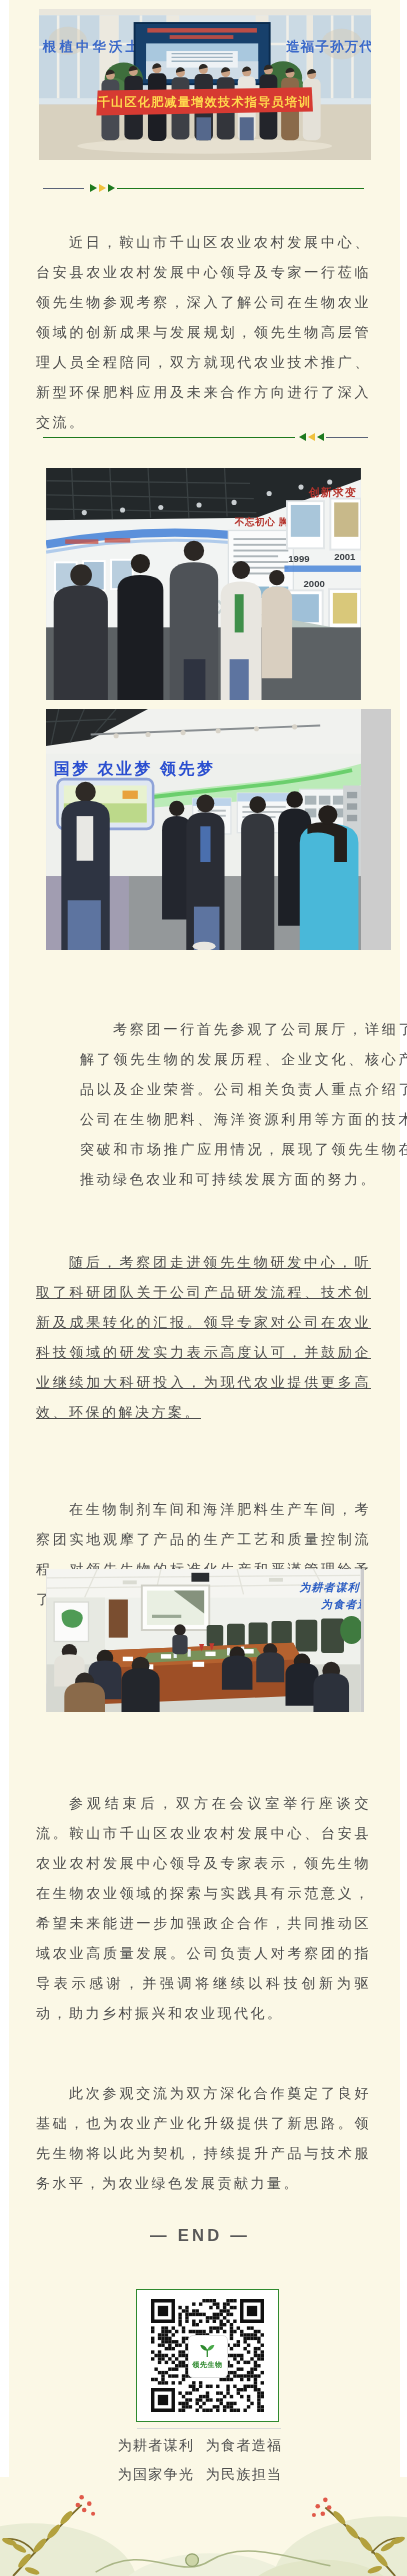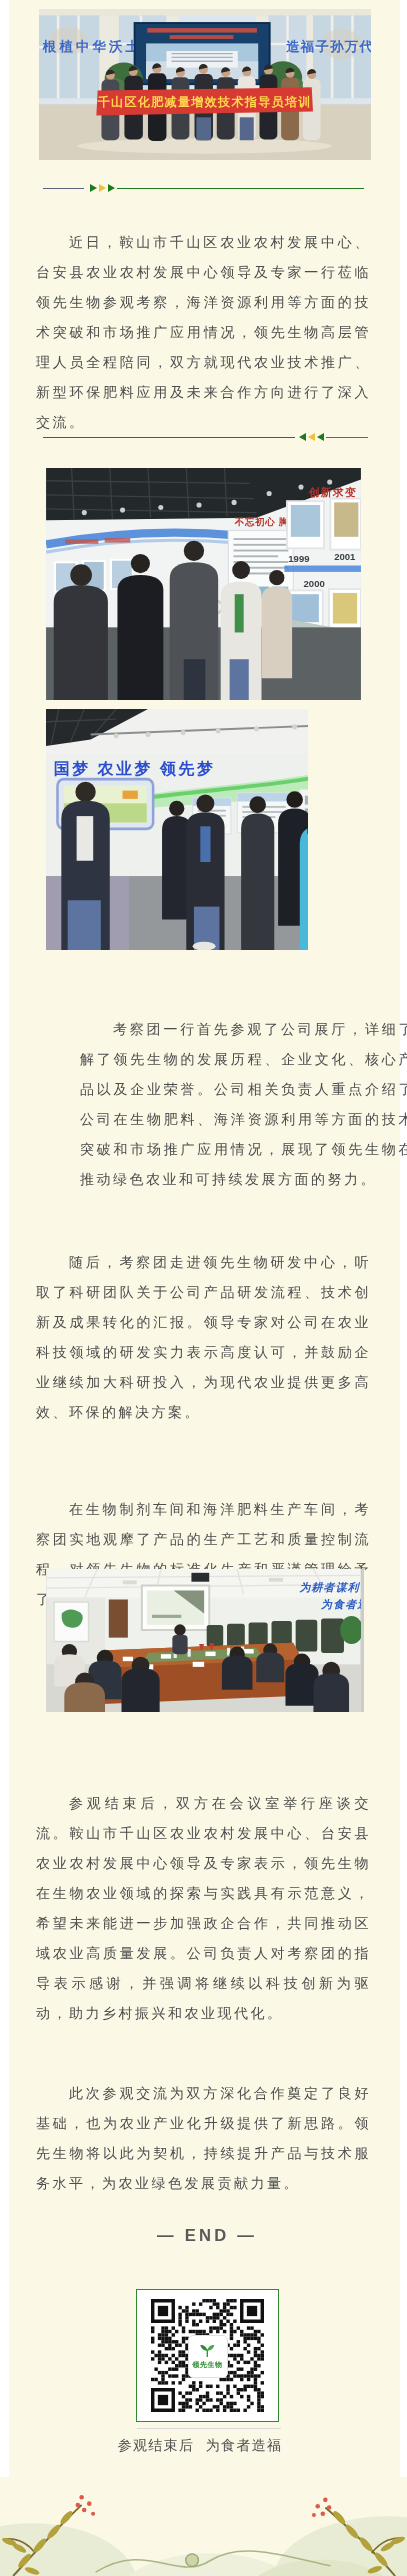--- a/index.html
+++ b/index.html
@@ -5,36 +5,36 @@
   html,body{margin:0;padding:0;background:#ffffff;}
   #page{position:relative;width:407px;height:2576px;background:#fbf8e6;overflow:hidden;
         font-family:"Liberation Sans",sans-serif;}
   .strip{position:absolute;top:0;height:2477px;background:#ffffff;}
   #strip-left{left:0;width:9px;}
   #strip-right{left:400px;width:7.6px;}
   .photo{position:absolute;overflow:hidden;background:#ccc;}
   .photo svg{display:block;}
   #photo-lobby{left:39px;top:9px;width:332px;height:151px;}
   #photo-exhibition{left:46px;top:468px;width:315px;height:232px;}
-  #photo-showroom{left:46px;top:709px;width:262px;height:241px;}
+  #photo-showroom{left:46px;top:709px;width:345px;height:241px;}
   #photo-meeting{left:46px;top:1569px;width:318px;height:143px;}
   .divline{position:absolute;height:1.3px;}
   .slate{background:#5a6378;}
   .green{background:#1e7a1e;}
   .tri{position:absolute;width:0;height:0;border-top:4.5px solid transparent;border-bottom:4.5px solid transparent;}
   .tri-r{border-left:7px solid #1e7a1e;}
   .tri-r.yellow{border-left-color:#f0c13d;}
   .tri-l{border-right:7px solid #1e7a1e;}
   .tri-l.yellow{border-right-color:#f0c13d;}
   .para{position:absolute;left:36px;width:335px;font-size:14px;line-height:30px;
         letter-spacing:2.5px;color:#4d4d4d;text-align:justify;text-indent:33px;}
-  #para-1{top:213px;} #para-2{top:1000px;margin-left:44px;} #para-3{top:1233px;}
+  #para-1{top:213px;} #para-2{top:1000px;margin-left:44px;} #para-3{top:1233px;text-decoration:underline;}
   #para-4{top:1480px;} #para-5{top:1774px;} #para-6{top:2064px;}
   #end-marker{position:absolute;left:0;top:2226px;width:400px;text-align:center;
-        font-size:16.6px;font-weight:bold;color:#595959;letter-spacing:3.2px;padding-left:7px;}
+        font-size:16.6px;font-weight:bold;color:#595959;letter-spacing:3.2px;}
   #qr-box{position:absolute;left:136px;top:2289px;width:141px;height:131px;
         background:#ffffff;border:1.3px solid #2f8a2f;display:flex;align-items:center;justify-content:center;}
   #qr-box svg{display:block;}
   #qr-logo{position:absolute;left:0;right:0;margin:auto;top:45px;width:38px;height:41px;
         background:#ffffff;border:0.6px solid #e0e0e0;border-radius:5.1px;
         display:flex;flex-direction:column;align-items:center;justify-content:center;}
   #qr-logo .logo-text{font-size:7px;font-weight:bold;color:#2f8a2f;letter-spacing:0.6px;margin-top:1.3px;}
   #qr-divider{position:absolute;left:137px;top:2428px;width:144px;height:1.3px;background:#d9d9d9;}
   .slogan{position:absolute;left:0;width:400px;text-align:center;font-size:14px;
         color:#4f4f4f;letter-spacing:1.3px;word-spacing:6.4px;}
@@ -148,21 +148,21 @@
       </g>
     </svg>
   </div>
 
   <div class="divline slate" style="left:43px;top:188px;width:41px;"></div>
   <div class="tri tri-r" style="left:90px;top:184px;"></div>
   <div class="tri tri-r yellow" style="left:99px;top:184px;"></div>
   <div class="tri tri-r" style="left:108px;top:184px;"></div>
   <div class="divline green" style="left:117px;top:188px;width:247px;"></div>
 
-  <p id="para-1" class="para">近日，鞍山市千山区农业农村发展中心、台安县农业农村发展中心领导及专家一行莅临领先生物参观考察，海洋资源利用等方面的技术突破和市场推广应用情况，领先生物高层管理人员全程陪同，双方就现代农业技术推广、新型环保肥料应用及未来合作方向进行了深入交流。</p>
+  <p id="para-1" class="para">近日，鞍山市千山区农业农村发展中心、台安县农业农村发展中心领导及专家一行莅临领先生物参观考察，深入了解公司在生物农业领域的创新成果与发展规划，领先生物高层管理人员全程陪同，双方就现代农业技术推广、新型环保肥料应用及未来合作方向进行了深入交流。</p>
 
   <div class="divline green" style="left:43px;top:437px;width:252px;"></div>
   <div class="tri tri-l" style="left:299px;top:433px;"></div>
   <div class="tri tri-l yellow" style="left:308px;top:433px;"></div>
   <div class="tri tri-l" style="left:317px;top:433px;"></div>
   <div class="divline slate" style="left:326px;top:437px;width:42px;"></div>
 
   <div id="photo-exhibition" class="photo">
     <svg width="315" height="232" viewBox="0 0 494 364">
       <rect width="494" height="364" fill="#f2f4f3"></rect>
@@ -802,21 +802,22 @@
         <path d="M13,22 V10" stroke="#2f8a2f" stroke-width="2" fill="none"></path>
         <path d="M13,12 C6,12 3,7 2,3 C8,3 12,6 13,12z" fill="#2f8a2f"></path>
         <path d="M13,12 C20,12 23,7 24,3 C18,3 14,6 13,12z" fill="#48a848"></path>
       </svg>
       <div class="logo-text">领先生物</div>
     </div>
   </div>
 
   <div id="qr-divider"></div>
 
-  <div id="slogan-1" class="slogan">参观结束后 为食者造福</div>
+  <div id="slogan-1" class="slogan">为耕者谋利 为食者造福</div>
+  <div id="slogan-2" class="slogan">为国家争光 为民族担当</div>
 
   <svg id="footer-art" viewBox="0 0 640 156">
     <ellipse cx="50" cy="168" rx="165" ry="95" fill="#e9ecd4"></ellipse>
     <ellipse cx="330" cy="195" rx="150" ry="75" fill="#eef0dc"></ellipse>
     <ellipse cx="610" cy="162" rx="180" ry="100" fill="#e9ecd4"></ellipse>
     <ellipse cx="505" cy="190" rx="120" ry="60" fill="#e2e6c8"></ellipse>
     <path d="M150,150 C230,100 280,165 330,132 C380,100 450,125 520,140" stroke="#aab686" stroke-width="2.5" fill="none"></path>
     <circle cx="302" cy="131" r="10" fill="#cdd5a8" stroke="#94a370" stroke-width="2"></circle>
     <g>
       <path d="M20,156 C55,118 85,85 128,44" stroke="#7c6c2c" stroke-width="3" fill="none"></path>

